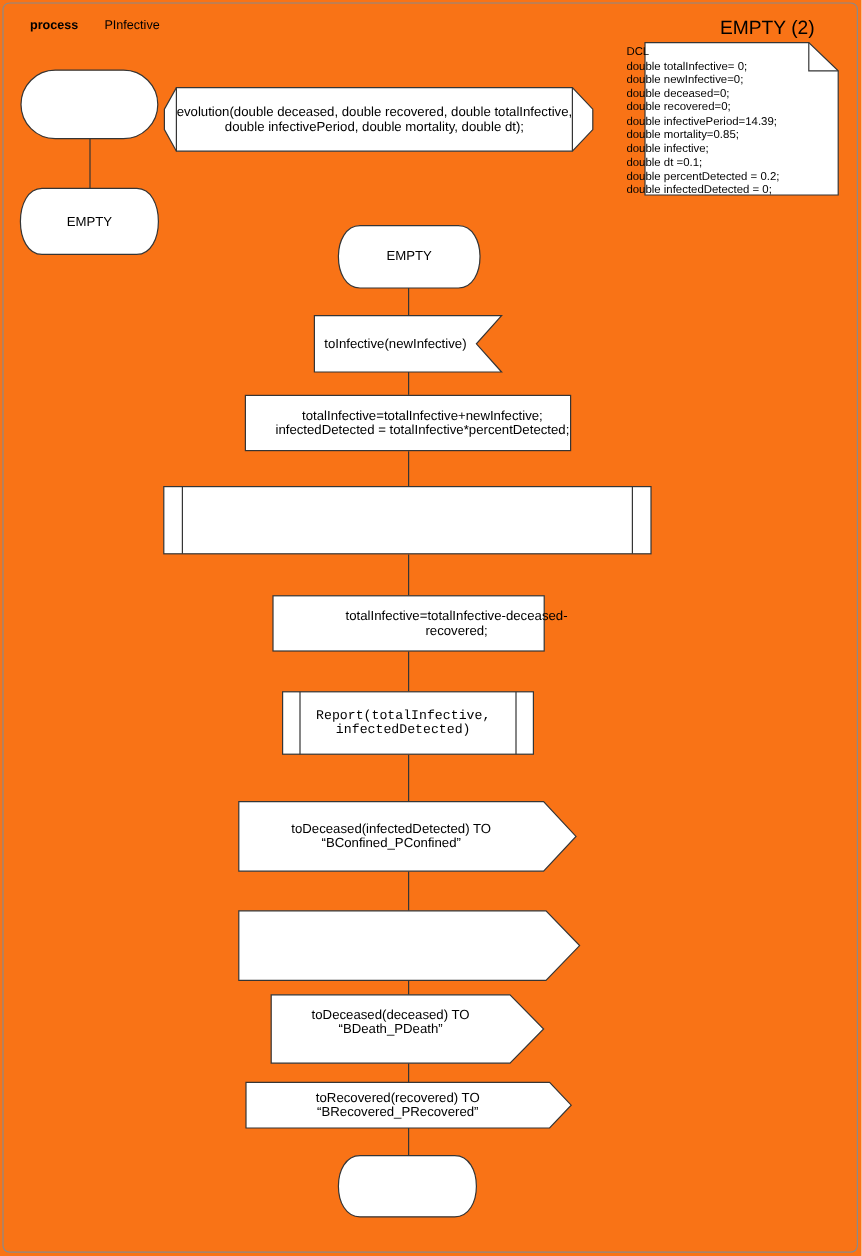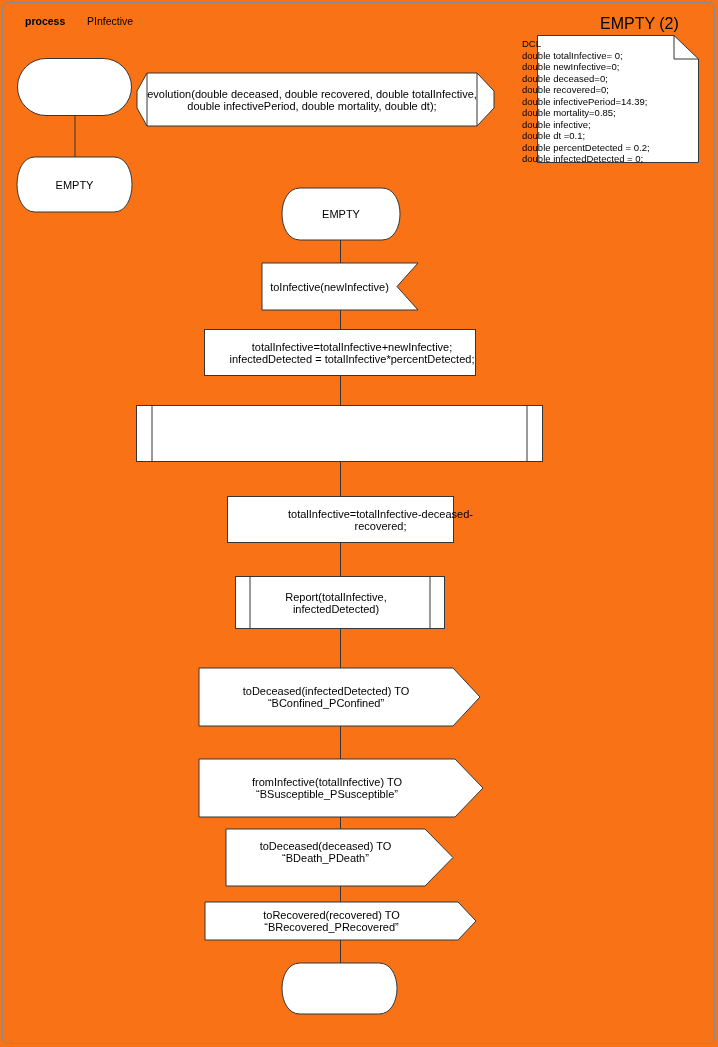--- a/index.html
+++ b/index.html
@@ -91,25 +91,24 @@
   <div class="node-text" style="left:282px;top:188px;width:118px;height:52px;">EMPTY</div>
 
   <div class="node-text" style="left:262px;top:263px;width:135px;height:47px;">toInfective(newInfective)</div>
 
   <div class="node-text" style="left:216px;top:329px;width:272px;height:47px;">totalInfective=totalInfective+newInfective;
 infectedDetected = totalInfective*percentDetected;</div>
 
 
   <div class="node-text" style="left:227px;top:496px;width:227px;height:47px;margin-left:40px;">totalInfective=totalInfective-deceased-recovered;</div>
 
-  <div class="node-text" style="left:250px;top:576px;width:172px;height:53px;">Report(totalInfective, infectedDetected)</div>
+  <div class="node-text" style="left:250px;top:576px;width:172px;height:53px;font-family:Liberation Mono, monospace;">Report(totalInfective, infectedDetected)</div>
 
   <div class="node-text" style="left:199px;top:668px;width:254px;height:58px;">toDeceased(infectedDetected) TO “BConfined_PConfined”</div>
 
-  <div class="node-text" style="left:199px;top:759px;width:256px;height:58px;">fromInfective(totalInfective) TO “BSusceptible_PSusceptible”</div>
 
   <div class="node-text" style="left:226px;top:829px;width:199px;height:46px;">toDeceased(deceased) TO “BDeath_PDeath”</div>
 
   <div class="node-text" style="left:205px;top:902px;width:253px;height:38px;">toRecovered(recovered) TO “BRecovered_PRecovered”</div>
 
 
   <div class="frame"></div>
 </div>
 
 </body></html>

